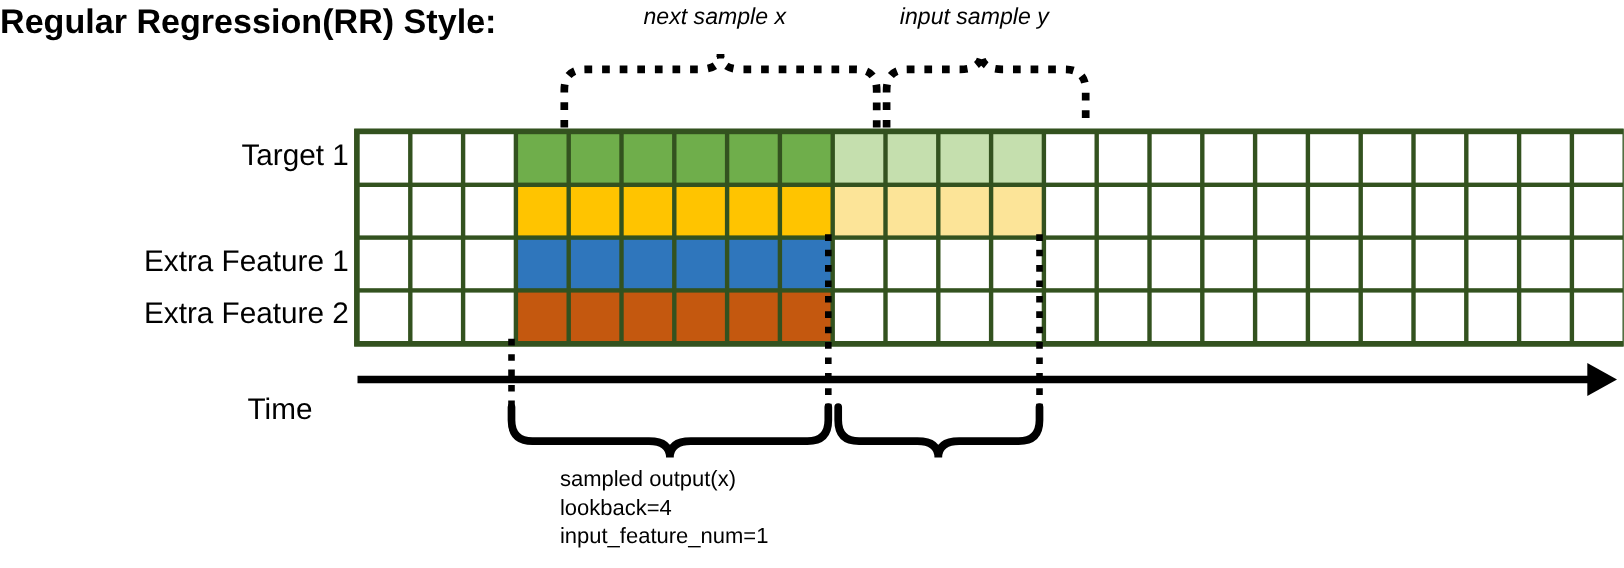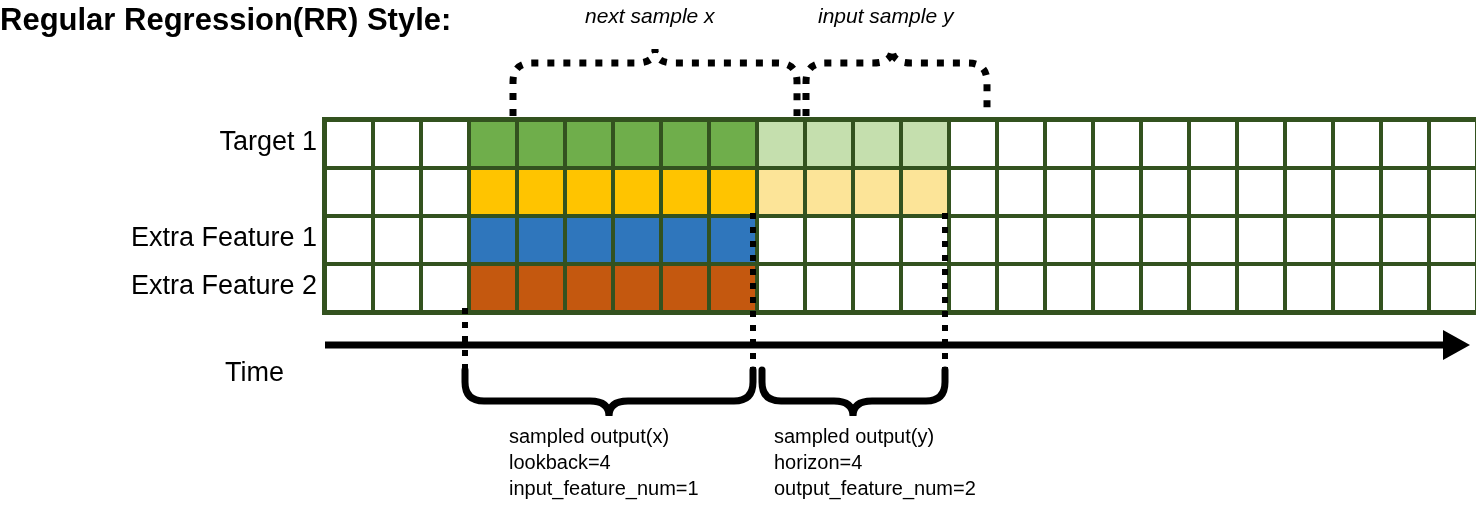--- a/index.html
+++ b/index.html
@@ -194,25 +194,20 @@
       </div>
     </div>
 
   <div id="time-label">Time</div>
 
   <div class="annot" id="annot-x">
     <div>sampled output(x)</div>
     <div>lookback=4</div>
     <div>input_feature_num=1</div>
   </div>
-  <div class="annot" id="annot-y">
-    <div>sampled output(y)</div>
-    <div>horizon=4</div>
-    <div>output_feature_num=2</div>
-  </div>
 
   <svg id="overlay" viewBox="0 0 1476 516">
 
     <g stroke="#000000" stroke-width="7" fill="none" stroke-linecap="butt" stroke-dasharray="7 9">
       <path d="M 513,116 L 513,82 Q 513,63 532,63 L 636,63 Q 655,63 655,49 Q 655,63 674,63 L 778,63 Q 797,63 797,82 L 797,116"></path>
     </g>
 
     <g stroke="#000000" stroke-width="7" fill="none" stroke-linecap="butt" stroke-dasharray="7 9">
       <path d="M 806,116 L 806,82 Q 806,63 825,63 L 873,63 Q 892,63 892,49 Q 892,63 911,63 L 968,63 Q 987,63 987,82 L 987,116"></path>
     </g>

